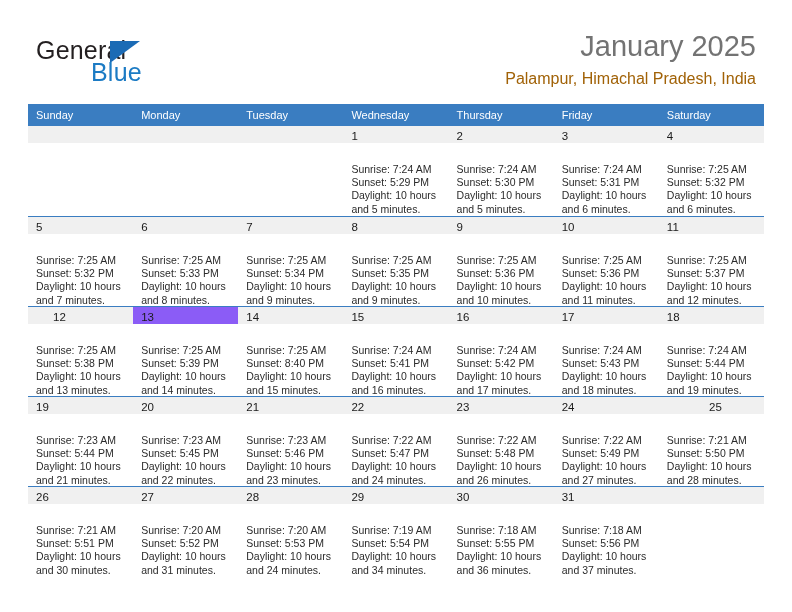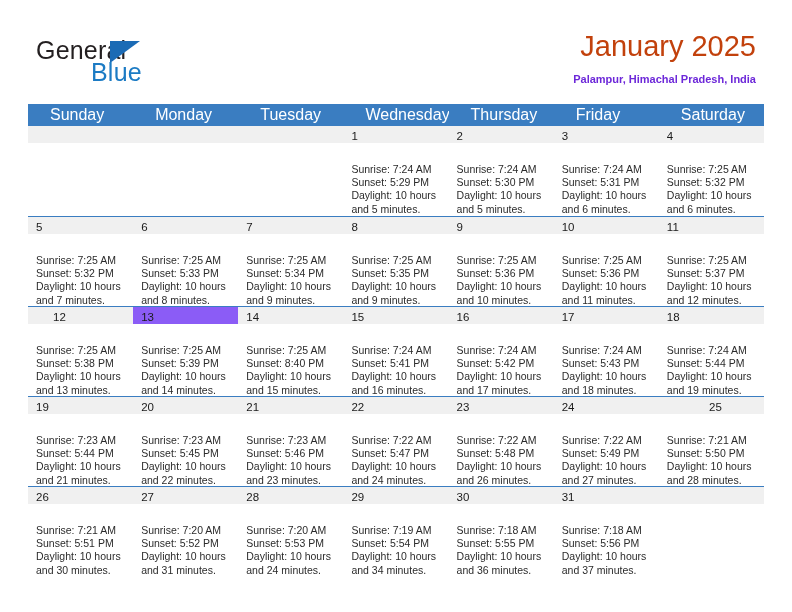--- a/index.html
+++ b/index.html
@@ -64,52 +64,51 @@
   }
 
   .title-block {
     position: absolute;
     right: 36px;
     top: 28px;
     text-align: right;
   }
   .month-title {
     font-size: 29px;
-    color: #c2410c;
+    color: #737373;
     line-height: 36px;
     white-space: nowrap;
   }
   .location {
-    font-size: 11px;
-    color: #6d28d9;
+    font-size: 16px;
+    color: #a16207;
     line-height: 22px;
     margin-top: 4px;
     white-space: nowrap;
-    font-weight: bold;
   }
 
   
   .calendar {
     position: absolute;
     left: 28px;
     top: 104px;
     width: 736px;
   }
   .weekday-row {
     display: flex;
     width: 100%;
     background: #3a7dc1;
     height: 22px;
   }
   .weekday {
     flex: 1 1 0;
     color: #ffffff;
-    font-size: 16px;
+    font-size: 11px;
     line-height: 22px;
-    padding-left: 22px;
+    padding-left: 8px;
     box-sizing: border-box;
     white-space: nowrap;
     overflow: hidden;
   }
 
   .week-row {
     display: flex;
     width: 100%;
     height: 90px;
     border-top: 1px solid #3a7dc1;

